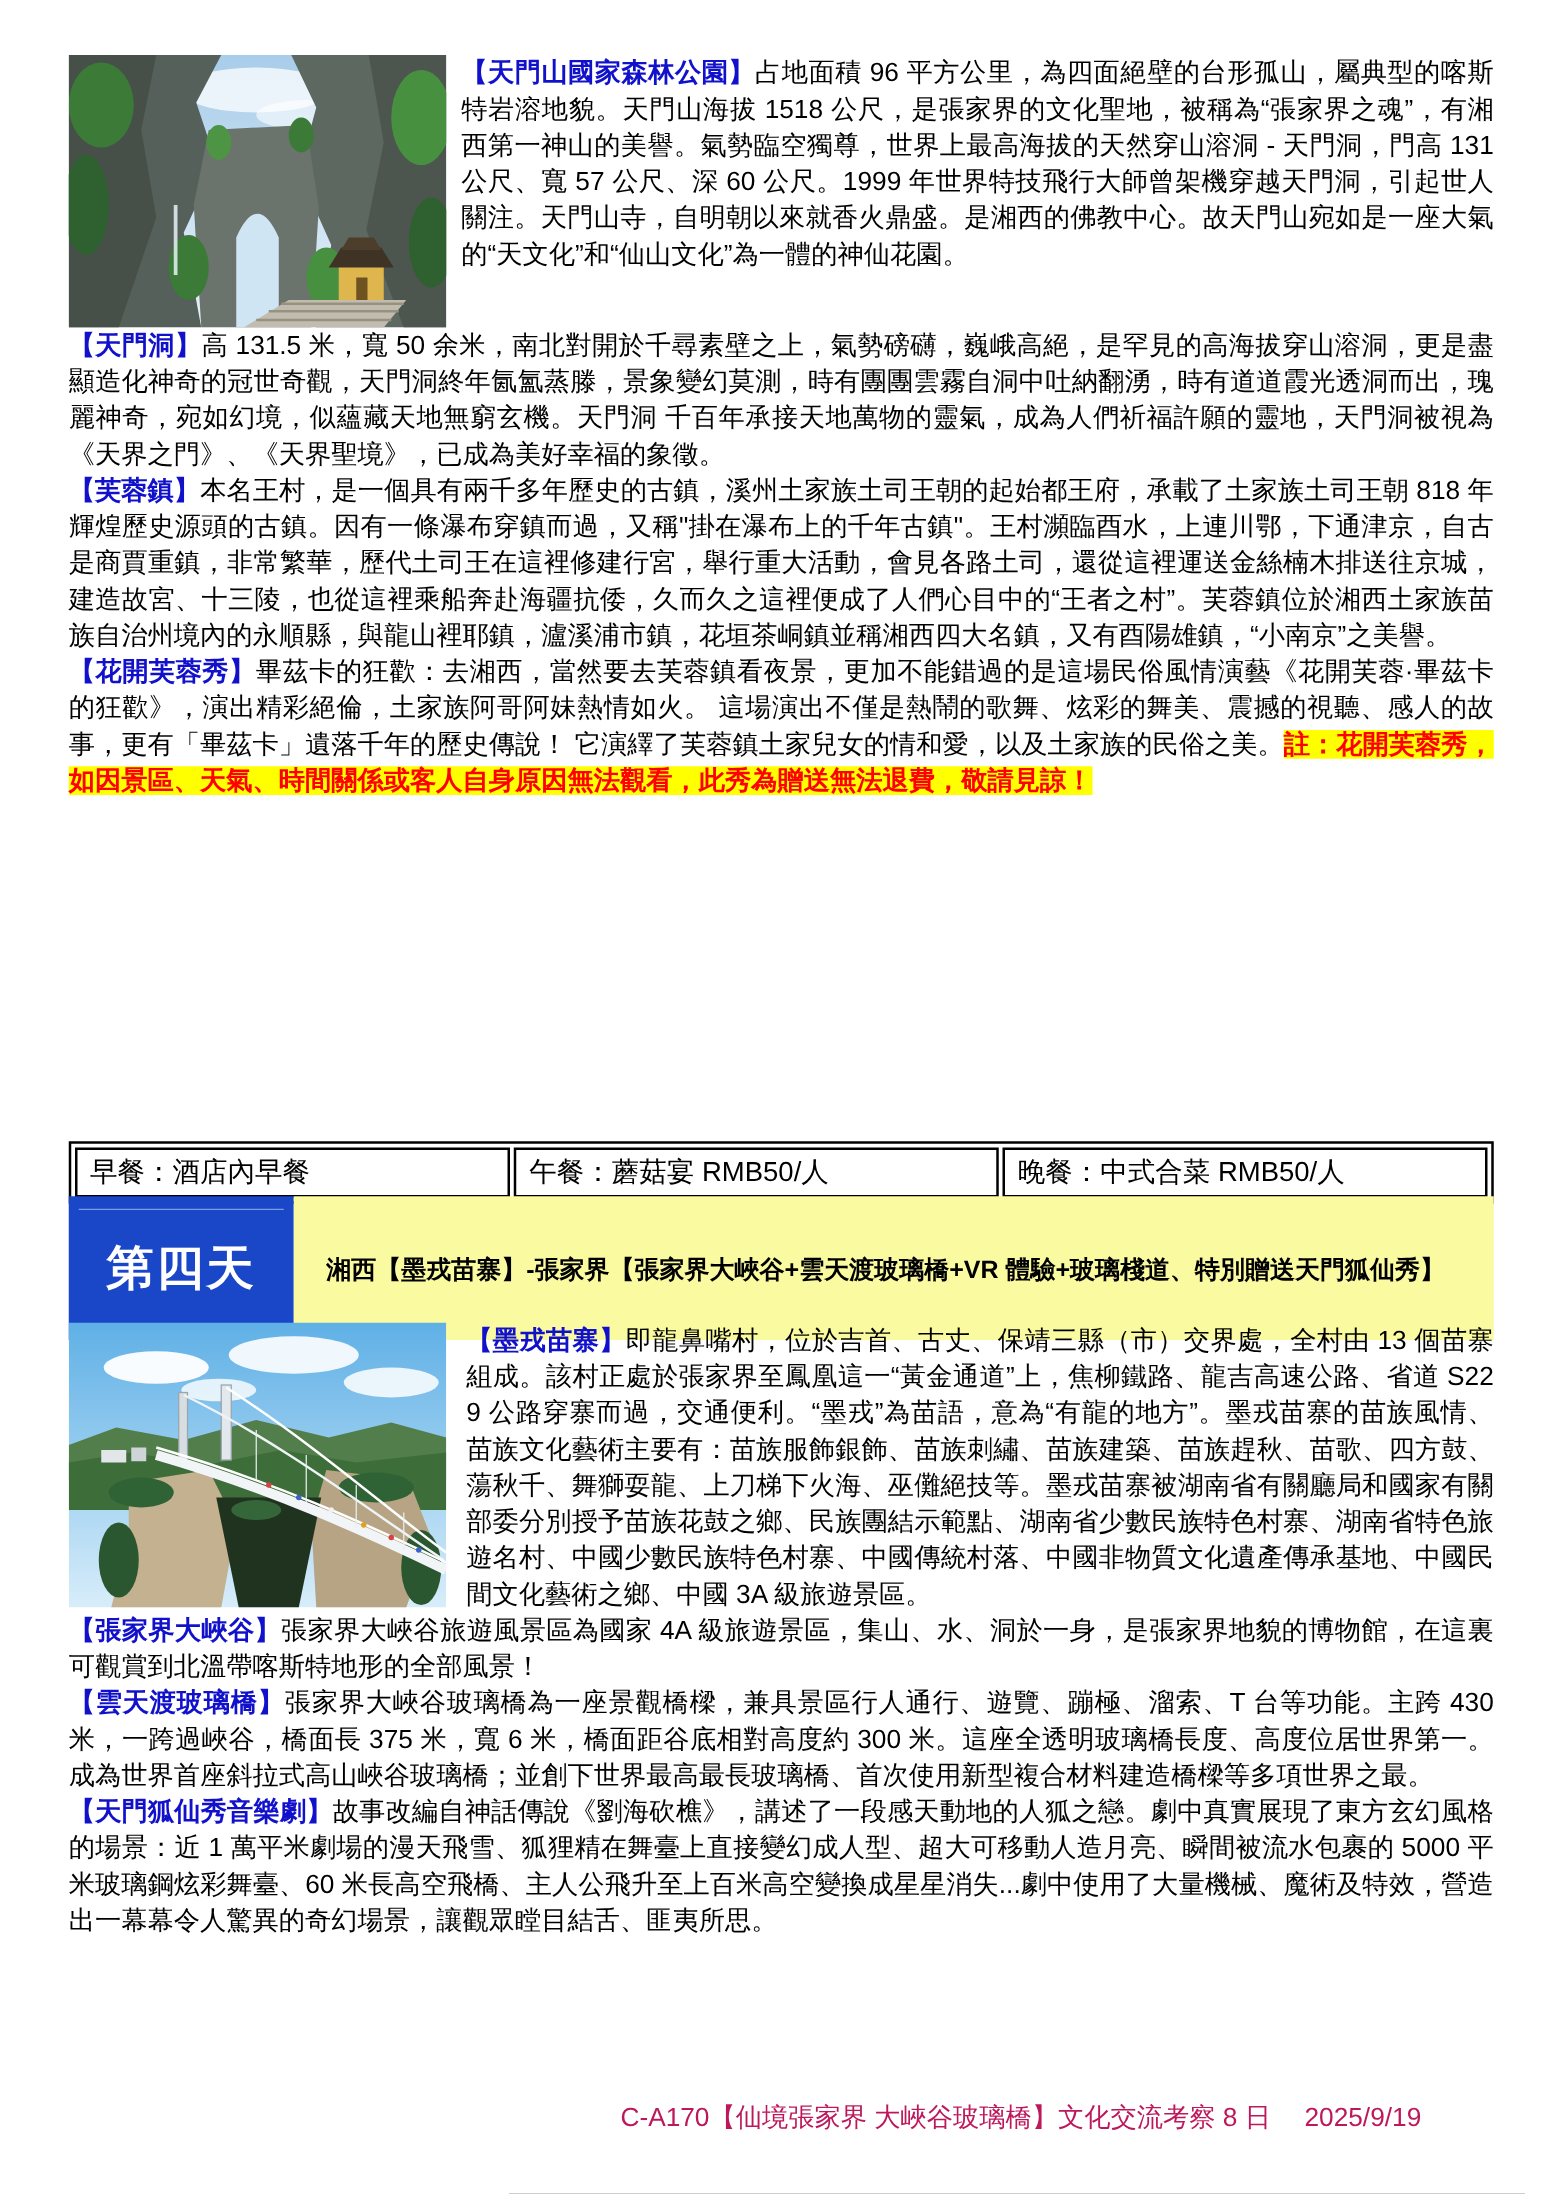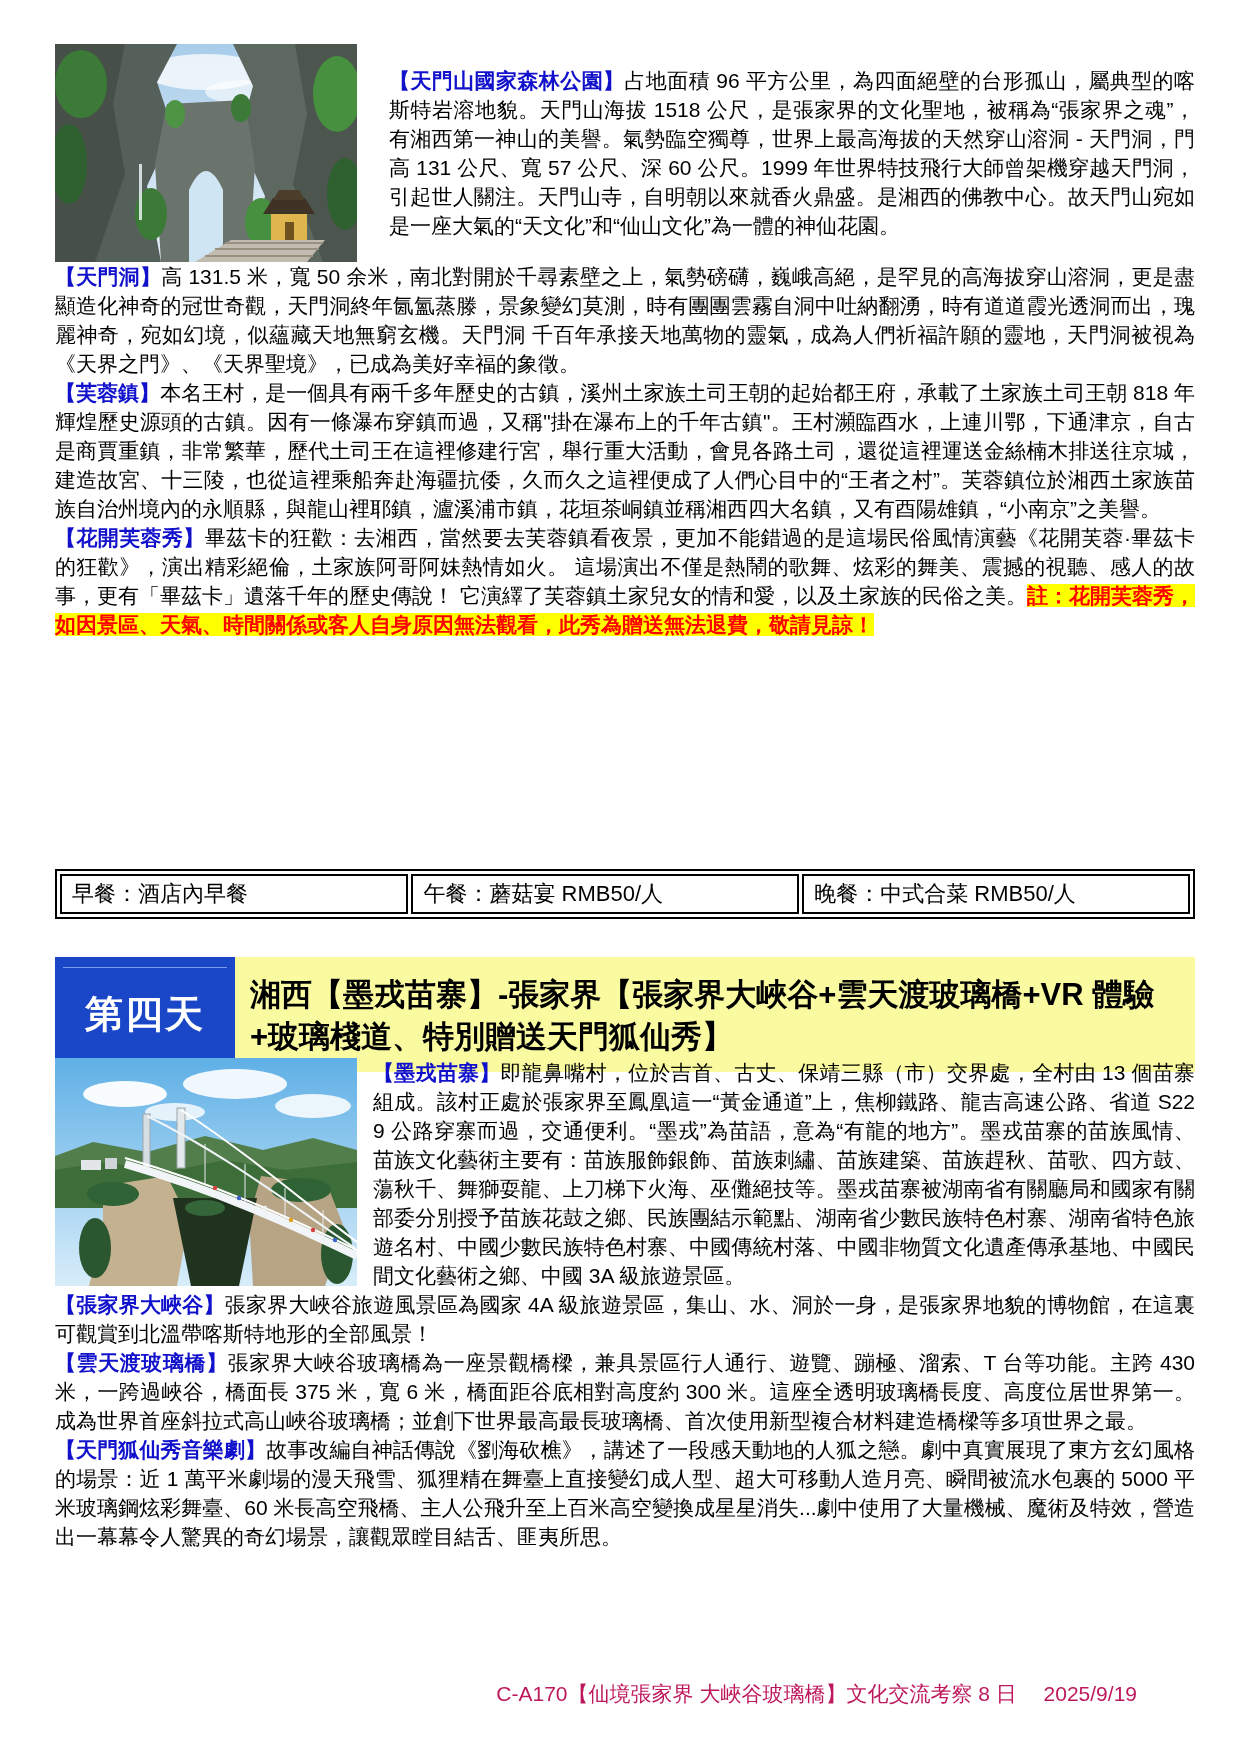--- a/index.html
+++ b/index.html
@@ -8,38 +8,38 @@
     font-family:"Liberation Sans","DejaVu Sans",sans-serif;color:#000;
     overflow:hidden;margin:0 auto;
   }
   .para{
     margin:0;font-size:21px;line-height:29px;text-align:justify;
     word-break:break-all;
   }
   .h{color:var(--heading-blue,#1111cc);font-weight:bold;}
   .note{background:var(--highlight-yellow,#ffff00);color:var(--note-red,#ff0000);font-weight:bold;}
   .flow1{position:absolute;left:55px;top:44px;width:1140px;}
-  .sec1row{display:flex;gap:32px;align-items:center;}
+  .sec1row{display:flex;gap:12px;align-items:flex-start;}
   .sec1row .para{flex:1;}
   .photo{display:block;flex:0 0 auto;}
-  .meals{position:absolute;left:55px;top:869px;width:1140px;}
+  .meals{position:absolute;left:55px;top:913px;width:1140px;}
   table.mealtbl{width:100%;border-collapse:separate;border-spacing:3px;border:2px solid #000;}
   table.mealtbl td{border:2px solid #000;padding:3px 10px;font-size:22px;line-height:30px;background:#fff;}
   .dayhdr{position:absolute;left:55px;top:957px;width:1140px;height:115px;display:flex;}
   .daylabel{
     flex:0 0 180px;background:var(--day-header-blue,#1a46c8);display:flex;align-items:center;justify-content:center;
   }
   .daylabel .inner{
     border-top:1px solid rgba(160,185,240,.75);border-bottom:1px solid rgba(160,185,240,.75);
     width:calc(100% - 16px);height:calc(100% - 22px);display:flex;align-items:center;justify-content:center;
     color:#ffffff;font-size:38px;font-weight:bold;letter-spacing:2px;
   }
   .daytitle{
-    flex:1;background:var(--day-header-yellow,#fafaa0);padding:6px 10px 4px 15px;
-    font-size:31px;font-weight:bold;line-height:42px;color:#000;display:flex;align-items:center;
+    flex:1;background:var(--day-header-yellow,#fafaa0);padding:6px 10px 4px 26px;
+    font-size:20px;font-weight:bold;line-height:42px;color:#000;display:flex;align-items:center;
   }
   .dayflow{position:absolute;left:55px;top:1058px;width:1140px;}
   .floatimg{float:left;margin:0 16px 4px 0;}
   .footer{
     position:absolute;left:55px;top:1680px;width:1140px;text-align:right;padding-right:58px;box-sizing:border-box;
     font-size:21px;color:#be185d;
   }
 </style>
 </head>
 <body>

